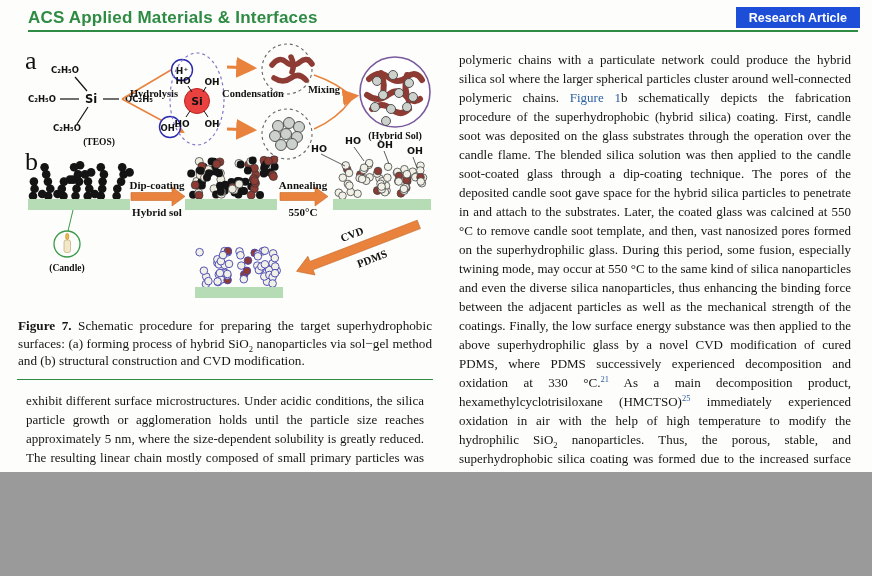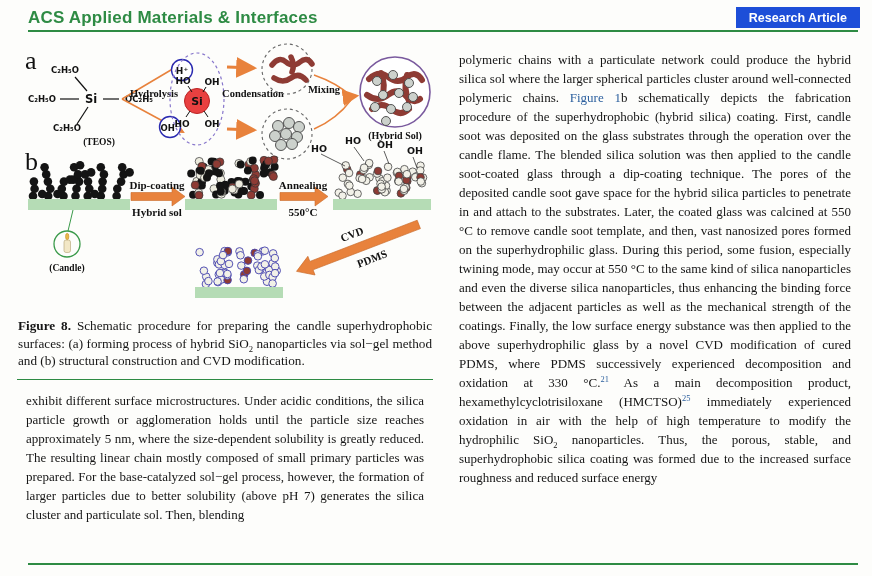--- a/index.html
+++ b/index.html
@@ -1,16 +1,16 @@
 <!DOCTYPE html>
 <html><head>
 <meta charset="utf-8">
 <style>
   html,body{margin:0;padding:0;background:#9a9a9a;}
-  .page{width:872px;height:576px;background:#fdfdfb;position:relative;overflow:hidden;
+  .page{width:872px;height:472px;background:#fdfdfb;position:relative;overflow:hidden;
         font-family:"Liberation Serif",serif;color:#151515;box-sizing:border-box;}
   .header{display:flex;justify-content:space-between;align-items:flex-end;padding:7px 12px 0 28px;}
   .journal{color:#2e8b44;font-family:"Liberation Sans",sans-serif;font-weight:bold;font-size:17px;letter-spacing:.2px;}
   .badge{background:#1d4ed8;color:#fff;font-family:"Liberation Sans",sans-serif;font-weight:bold;
          font-size:12.5px;padding:4px 13px 3px;}
   .header-rule{border:none;border-top:2.5px solid #2e8b44;margin:2px 14px 0 28px;}
   .columns{display:flex;gap:13px;padding:7px 10px 0 15px;}
   .col-left{width:420px;}
   .col-right{width:414px;}
   .body-text{font-size:13px;line-height:19px;text-align:justify;margin:11px;}
@@ -413,21 +413,21 @@
               <circle cx="204.9" cy="234.0" r="3.8" fill="#f2f1e8" stroke="#4b49b0" stroke-width="0.95"></circle>
               <circle cx="260.0" cy="234.2" r="3.8" fill="#f2f1e8" stroke="#4b49b0" stroke-width="0.95"></circle>
               <circle cx="249.8" cy="211.7" r="3.8" fill="#f2f1e8" stroke="#4b49b0" stroke-width="0.95"></circle>
               <circle cx="184.6" cy="213.2" r="3.8" fill="#f2f1e8" stroke="#4b49b0" stroke-width="0.95"></circle>
               <circle cx="212.4" cy="235.0" r="3.8" fill="#f2f1e8" stroke="#4b49b0" stroke-width="0.95"></circle>
             </g>
           <rect x="180" y="248" width="88" height="11" fill="#b5dcb5"></rect>
         </g>
       </svg>
 
-      <div class="caption"><span class="seg-bold">Figure 8.</span><span> Schematic procedure for preparing the candle superhydrophobic surfaces: (a) forming process of hybrid SiO</span><sub class="seg-sub">2</sub><span> nanoparticles via sol−gel method and (b) structural construction and CVD modification.</span></div>
+      <div class="caption"><span class="seg-bold">Figure 7.</span><span> Schematic procedure for preparing the target superhydrophobic surfaces: (a) forming process of hybrid SiO</span><sub class="seg-sub">2</sub><span> nanoparticles via sol−gel method and (b) structural construction and CVD modification.</span></div>
       <hr class="caption-rule">
       <p class="body-text">exhibit different surface microstructures. Under acidic conditions, the silica particle growth or agglomeration holds until the particle size reaches approximately 5 nm, where the size-dependent solubility is greatly reduced. The resulting linear chain mostly composed of small primary particles was prepared. For the base-catalyzed sol−gel process, however, the formation of larger particles due to better solubility (above pH 7) generates the silica cluster and particulate sol. Then, blending</p>
     </div>
 
     <div class="col-right">
       <p class="body-text"><span>polymeric chains with a particulate network could produce the hybrid silica sol where the larger spherical particles cluster around well-connected polymeric chains. </span><span class="seg-link">Figure 1</span><span>b schematically depicts the fabrication procedure of the superhydrophobic (hybrid silica) coating. First, candle soot was deposited on the glass substrates through the operation over the candle flame. The blended silica solution was then applied to the candle soot-coated glass through a dip-coating technique. The pores of the deposited candle soot gave space for the hybrid silica particles to penetrate in and attach to the substrates. Later, the coated glass was calcined at 550 °C to remove candle soot template, and then, vast nanosized pores formed on the superhydrophilic glass. During this period, some fusion, especially twining mode, may occur at 550 °C to the same kind of silica nanoparticles and even the diverse silica nanoparticles, thus enhancing the binding force between the adjacent particles as well as the mechanical strength of the coatings. Finally, the low surface energy substance was then applied to the above superhydrophilic glass by a novel CVD modification of cured PDMS, where PDMS successively experienced decomposition and oxidation at 330 °C.</span><sup class="seg-suplink">21</sup><span> As a main decomposition product, hexamethylcyclotrisiloxane (HMCTSO)</span><sup class="seg-suplink">25</sup><span> immediately experienced oxidation in air with the help of high temperature to modify the hydrophilic SiO</span><sub class="seg-sub">2</sub><span> nanoparticles. Thus, the porous, stable, and superhydrophobic silica coating was formed due to the increased surface roughness and reduced surface energy</span></p>
     </div>
   </div>
 
   <hr class="footer-rule">

